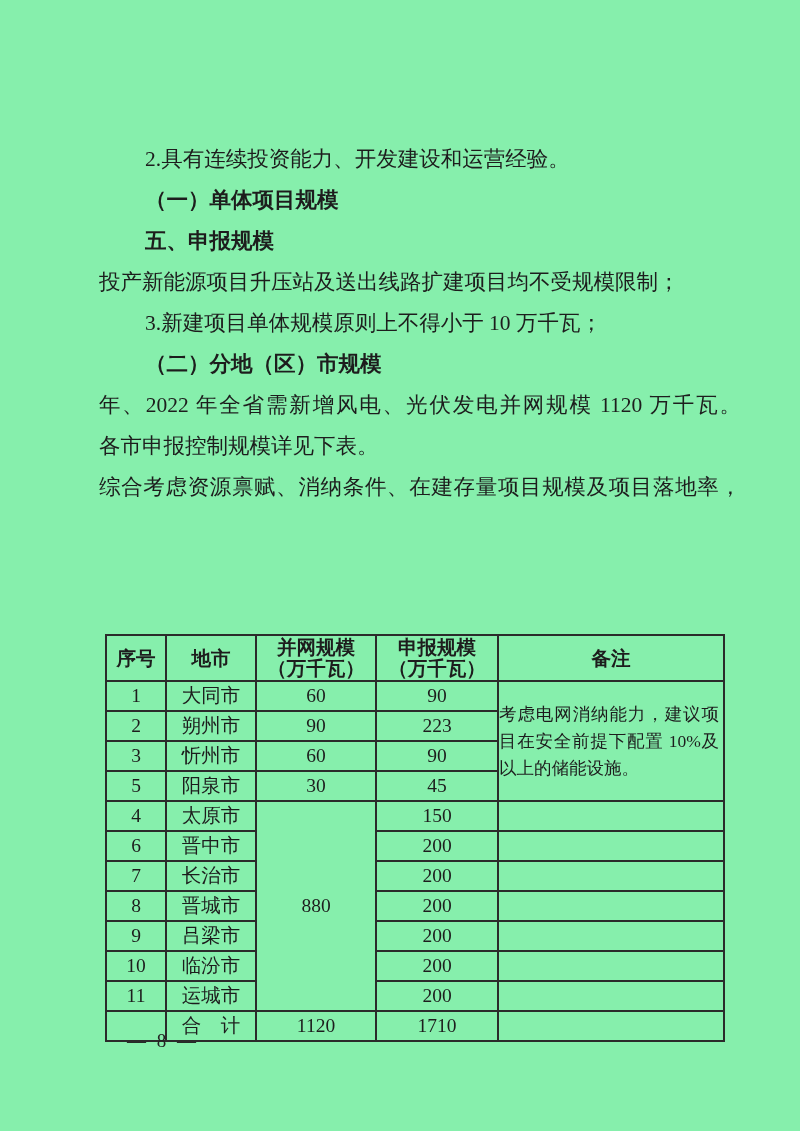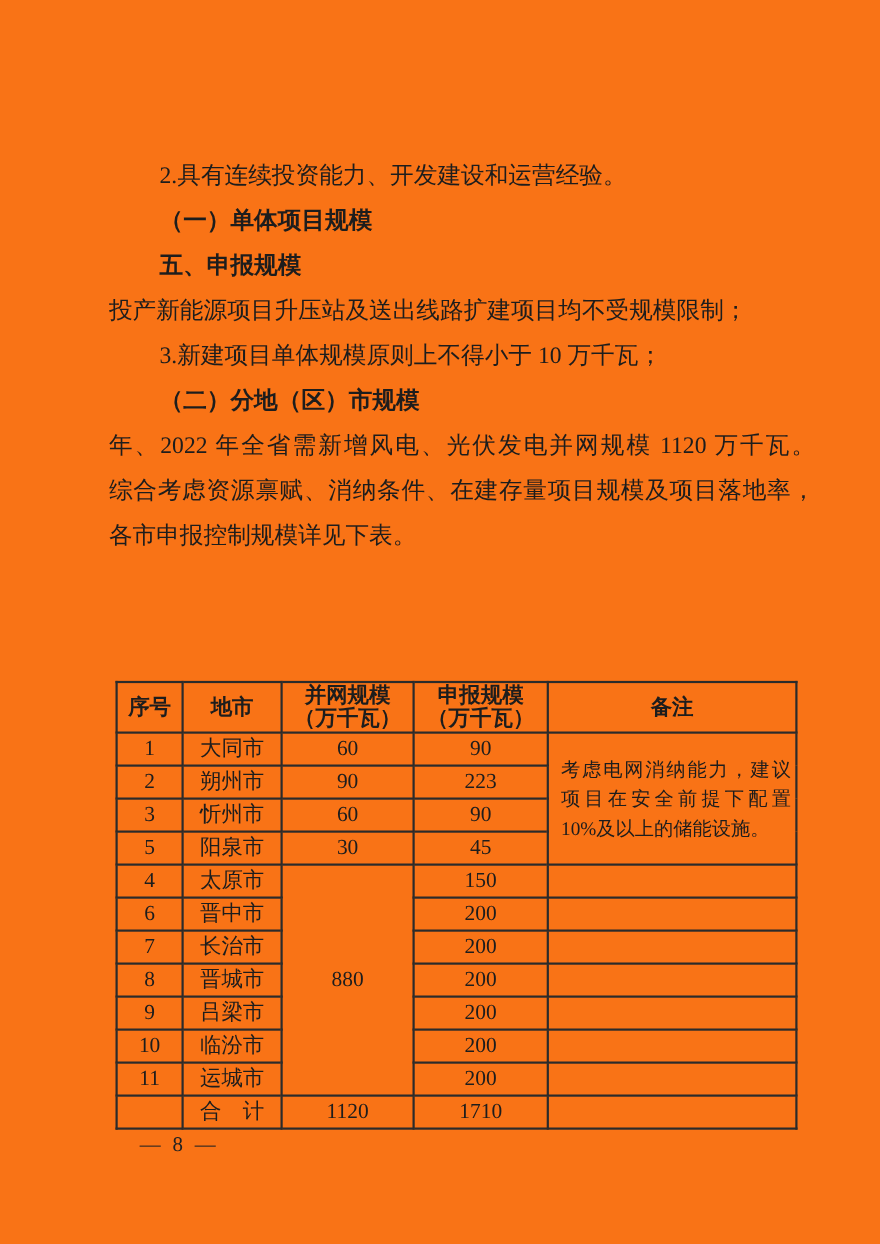--- a/index.html
+++ b/index.html
@@ -1,21 +1,21 @@
 <!DOCTYPE html>
 <html><head>
 <meta charset="utf-8">
 <style>
   html, body { margin: 0; padding: 0; }
   body { background: #ffffff; }
   .page {
     position: relative;
     width: 800px;
     height: 1131px;
-    background: #f97316;
+    background: #86efac;
     font-family: "Liberation Serif", "DejaVu Serif", serif;
     color: #1d1d1d;
     overflow: hidden;
   }
   .content {
     position: absolute;
     left: 99px;
     top: 139px;
     width: 642px;
   }
@@ -25,21 +25,21 @@
     height: 41px;
     white-space: normal;
   }
   .indent { text-indent: 46px; }
   .bold { font-weight: bold; }
   .j { text-align: justify; text-align-last: justify; }
 
   .table-wrap {
     position: absolute;
     left: 105px;
-    top: 619px;
+    top: 634px;
   }
   table.scale-table {
     border-collapse: collapse;
     table-layout: fixed;
     width: 618px;
   }
   .scale-table col.c-index  { width: 60px; }
   .scale-table col.c-city   { width: 90px; }
   .scale-table col.c-grid   { width: 120px; }
   .scale-table col.c-apply  { width: 122px; }
@@ -56,21 +56,21 @@
   }
   .scale-table th {
     font-weight: bold;
     height: 44px;
     line-height: 21px;
   }
   .scale-table td.remark-note {
     text-align: justify;
     font-size: 17.5px;
     line-height: 27px;
-    padding: 2px 4px 2px 11px;
+    padding: 2px 4px 2px 0;
   }
   .page-num {
     position: absolute;
     left: 127px;
     top: 1030px;
     font-size: 19px;
     letter-spacing: 3px;
     color: #222;
   }
 </style>
@@ -80,22 +80,22 @@
 <div class="page">
 
   <div class="content">
     <div class="tline indent">2.具有连续投资能力、开发建设和运营经验。</div>
     <div class="tline indent bold">（一）单体项目规模</div>
     <div class="tline indent bold">五、申报规模</div>
     <div class="tline">投产新能源项目升压站及送出线路扩建项目均不受规模限制；</div>
     <div class="tline indent">3.新建项目单体规模原则上不得小于 10 万千瓦；</div>
     <div class="tline indent bold">（二）分地（区）市规模</div>
     <div class="tline j">年、2022 年全省需新增风电、光伏发电并网规模 1120 万千瓦。</div>
+    <div class="tline">各市申报控制规模详见下表。</div>
     <div class="tline j">综合考虑资源禀赋、消纳条件、在建存量项目规模及项目落地率，</div>
-    <div class="tline">各市申报控制规模详见下表。</div>
   </div>
 
   <div class="table-wrap">
     <table class="scale-table">
       <colgroup>
         <col class="c-index">
           <col class="c-city">
           <col class="c-grid">
           <col class="c-apply">
           <col class="c-remark">

